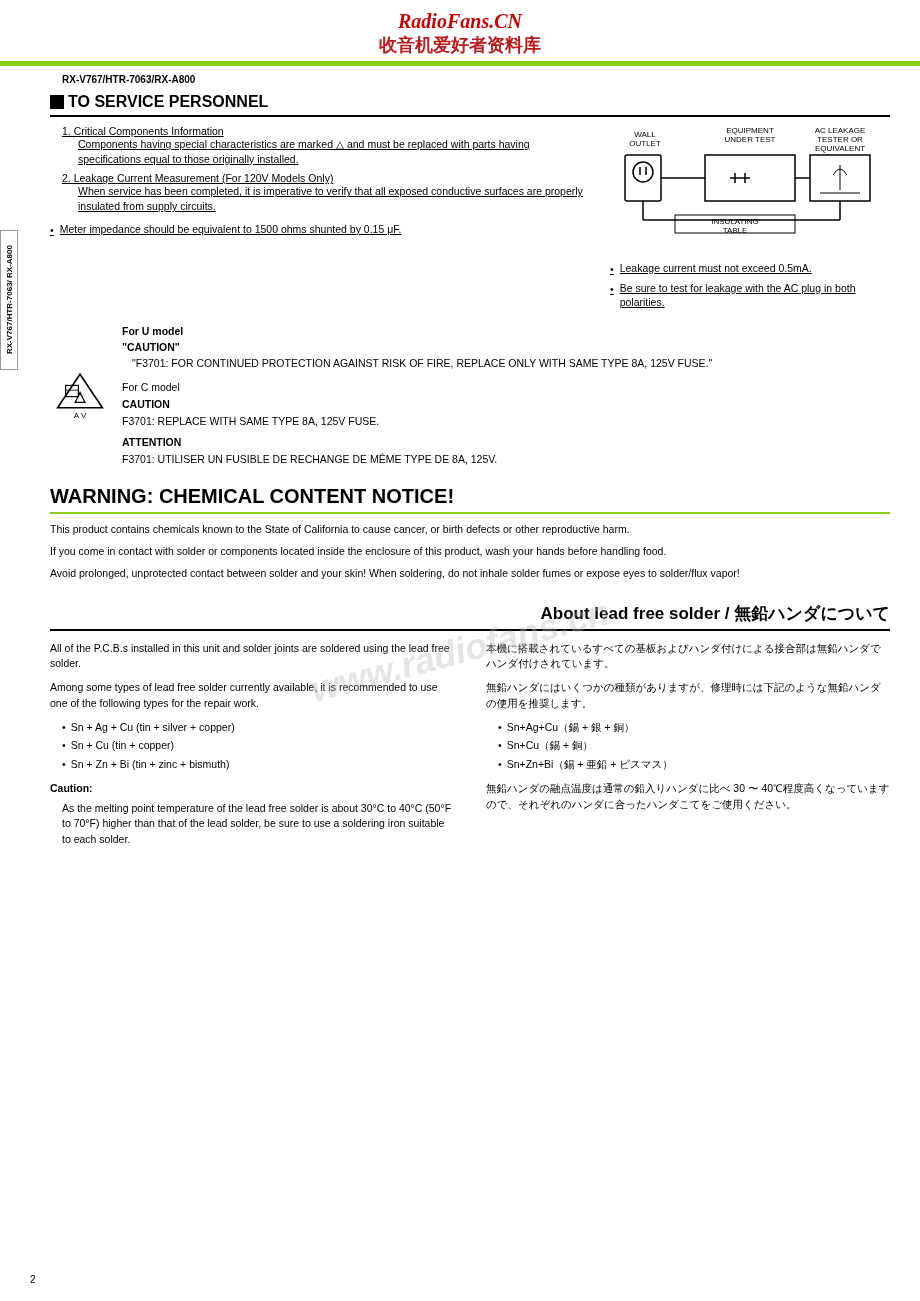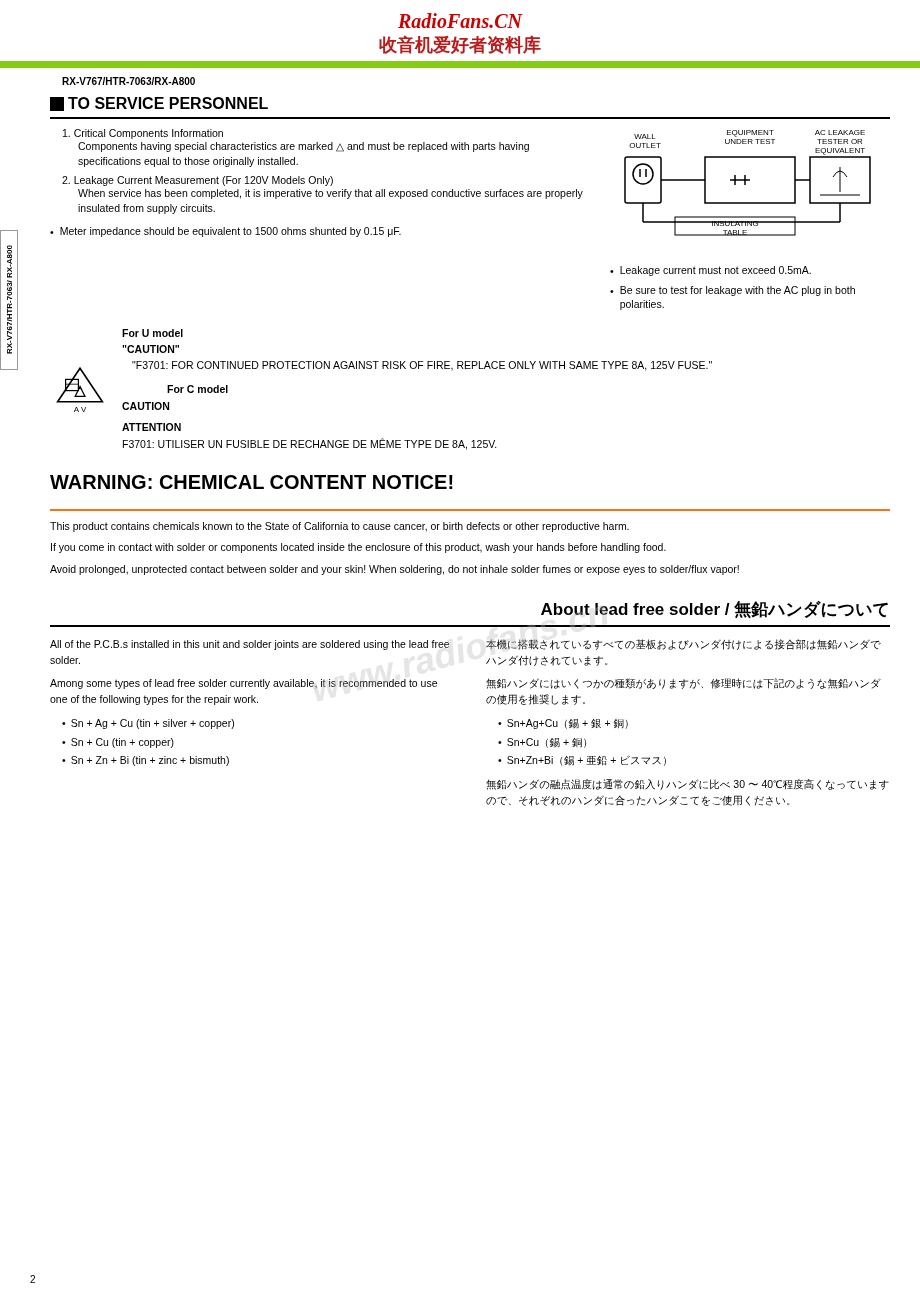--- a/index.html
+++ b/index.html
@@ -11,21 +11,21 @@
       width: 920px;
       min-height: 1301px;
       position: relative;
       overflow: hidden;
     }
 
     
     .header {
       text-align: center;
       padding: 10px 0 4px 0;
-      border-bottom: 7px solid #84cc16;
+      border-bottom: 5px solid #84cc16;
     }
     .header-title-red {
       color: #cc0000;
       font-style: italic;
       font-weight: bold;
       font-size: 20px;
       font-family: Times New Roman, serif;
     }
     .header-subtitle {
       font-size: 18px;
@@ -87,20 +87,21 @@
       width: 14px;
       height: 14px;
       background: #000;
       display: inline-block;
       flex-shrink: 0;
     }
 
     .service-content {
       display: flex;
       gap: 20px;
+      text-decoration: underline;
     }
 
     .service-left {
       flex: 1;
     }
 
     .service-right {
       width: 280px;
       flex-shrink: 0;
     }
@@ -195,35 +196,35 @@
       font-size: 10.5px;
       margin-left: 10px;
     }
 
     .for-c-section {
       margin-top: 8px;
       font-size: 10.5px;
       line-height: 1.6;
     }
 
-    .for-c-section .model-head { font-weight: bold; margin-left: 45px; }
+    .for-c-section .model-head { font-weight: normal; }
     .for-c-section .caution-label { font-weight: bold; }
     .for-c-section .attention-label { font-weight: bold; }
 
     
     .section-warning {
       margin-top: 18px;
       margin-bottom: 12px;
     }
 
     .warning-title {
       font-size: 20px;
       font-weight: bold;
-      border-bottom: 2px solid #f97316;
-      padding-bottom: 15px;
+      border-bottom: 2px solid #84cc16;
+      padding-bottom: 4px;
       margin-bottom: 8px;
     }
 
     .warning-text {
       font-size: 10.5px;
       line-height: 1.5;
       margin-bottom: 6px;
     }
 
     
@@ -403,20 +404,21 @@
       </div>
 
       <div class="caution-text">
         <div class="model-head">For U model</div>
         <div class="caution-label">"CAUTION"</div>
         <div class="caution-quote">"F3701: FOR CONTINUED PROTECTION AGAINST RISK OF FIRE, REPLACE ONLY WITH SAME TYPE 8A, 125V FUSE."</div>
 
         <div class="for-c-section">
           <div class="model-head">For C model</div>
           <div class="caution-label">CAUTION</div>
+          <div>F3701:  REPLACE WITH SAME TYPE 8A, 125V FUSE.</div>
           <div class="attention-label" style="margin-top:4px;">ATTENTION</div>
           <div>F3701:  UTILISER UN FUSIBLE DE RECHANGE DE MÊME TYPE DE 8A, 125V.</div>
         </div>
       </div>
     </div>
   </div>
 
   <div class="section-warning">
     <div class="warning-title">WARNING: CHEMICAL CONTENT NOTICE!</div>
     <p class="warning-text">This product contains chemicals known to the State of California to cause cancer, or birth defects or other reproductive harm.</p>
@@ -439,20 +441,22 @@
           <div class="lead-bullet-item">
             <span>•</span>
             <span>Sn + Cu (tin + copper)</span>
           </div>
           <div class="lead-bullet-item">
             <span>•</span>
             <span>Sn + Zn + Bi (tin + zinc + bismuth)</span>
           </div>
         </div>
         <div>
+          <div class="caution-note">Caution:</div>
+          <div style="margin-left:12px;">As the melting point temperature of the lead free solder is about 30°C to 40°C (50°F to 70°F) higher than that of the lead solder, be sure to use a soldering iron suitable to each solder.</div>
         </div>
       </div>
 
       <div class="lead-right">
         <p>本機に搭載されているすべての基板およびハンダ付けによる接合部は無鉛ハンダでハンダ付けされています。</p>
         <p>無鉛ハンダにはいくつかの種類がありますが、修理時には下記のような無鉛ハンダの使用を推奨します。</p>
         <div class="lead-bullet-list">
           <div class="lead-bullet-item">
             <span>•</span>
             <span>Sn+Ag+Cu（錫 + 銀 + 銅）</span>

